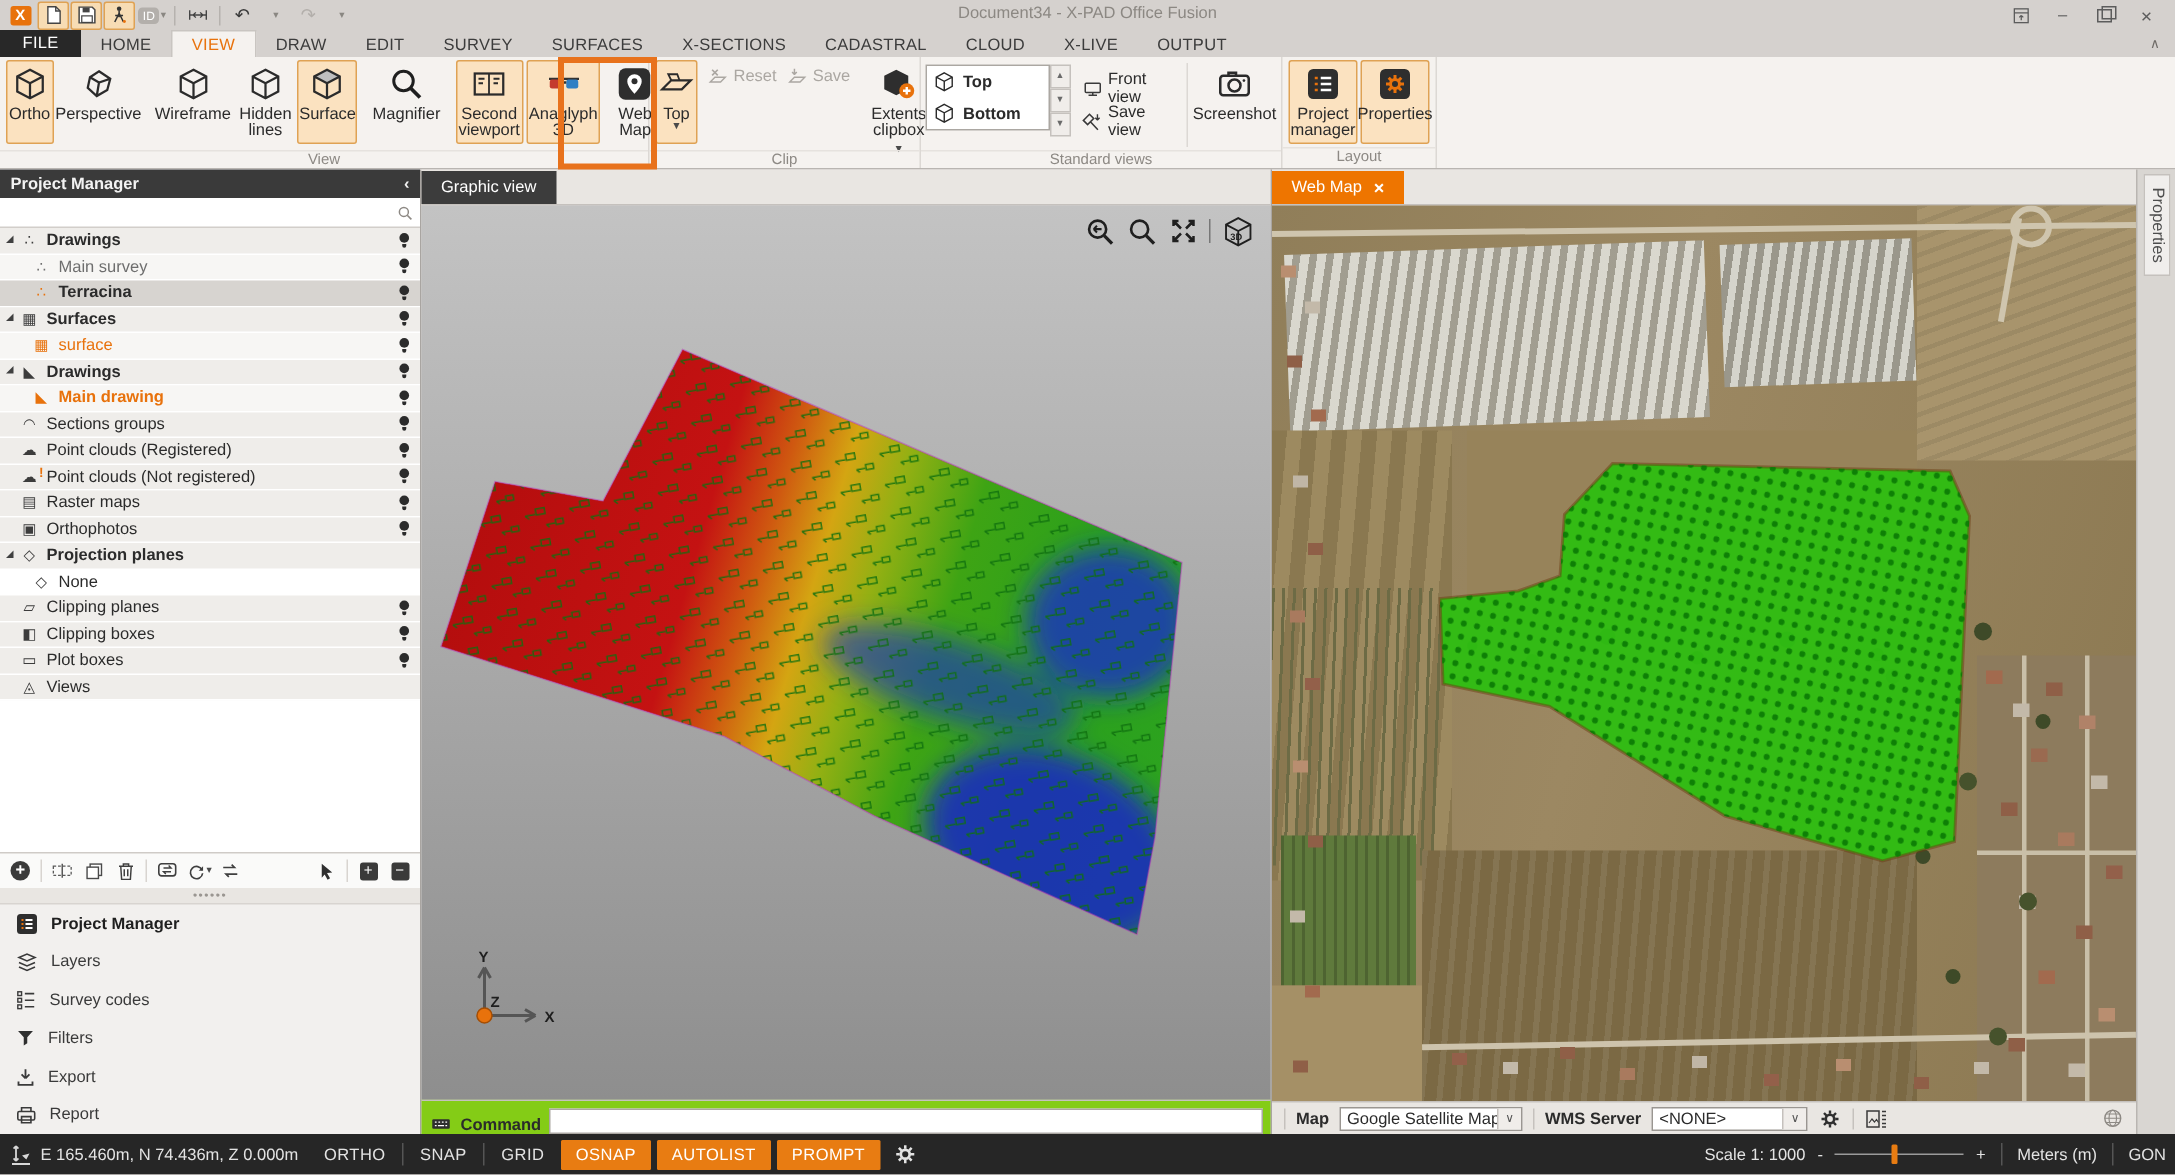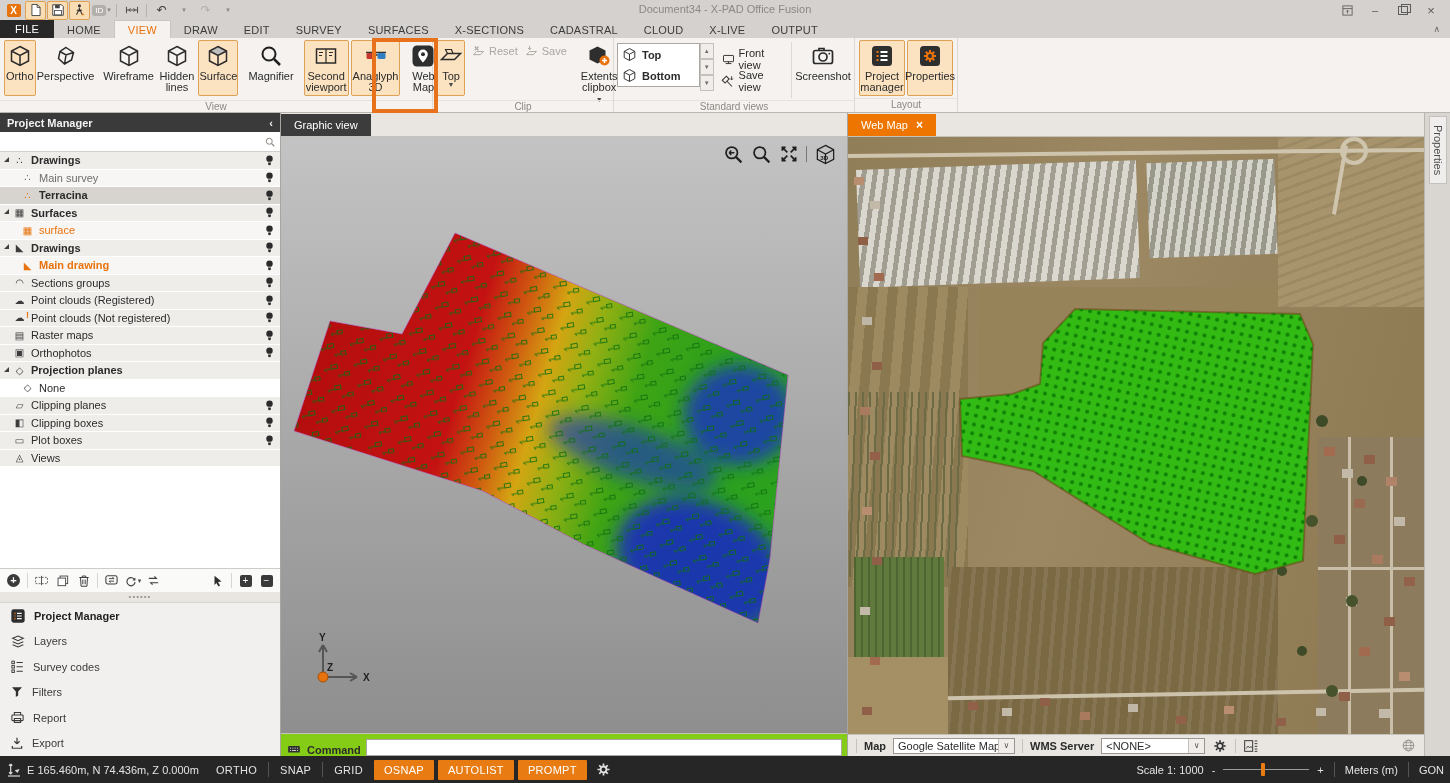--- a/index.html
+++ b/index.html
@@ -823,30 +823,30 @@
           </svg>
           <span>Survey codes</span>
         </div>
       <div class="pl-item">
           <svg class="ic" width="14" height="14" color="#2f2f2f">
             <use href="#i-funnel"></use>
           </svg>
           <span>Filters</span>
         </div>
       <div class="pl-item">
+          <svg class="ic" width="14" height="14" color="#3a3a3a">
+            <use href="#i-export"></use>
+          </svg>
+          <span>Export</span>
+        </div>
+      <div class="pl-item">
           <svg class="ic" width="15" height="15" color="#3a3a3a">
             <use href="#i-printer"></use>
           </svg>
           <span>Report</span>
-        </div>
-      <div class="pl-item">
-          <svg class="ic" width="14" height="14" color="#3a3a3a">
-            <use href="#i-export"></use>
-          </svg>
-          <span>Export</span>
         </div>
     </div>
   </div>
 
   <div class="centerpanel">
     <div class="doc-tabs">
       <div class="doc-tab">
           <span>Graphic view</span>
         </div>
     </div>

